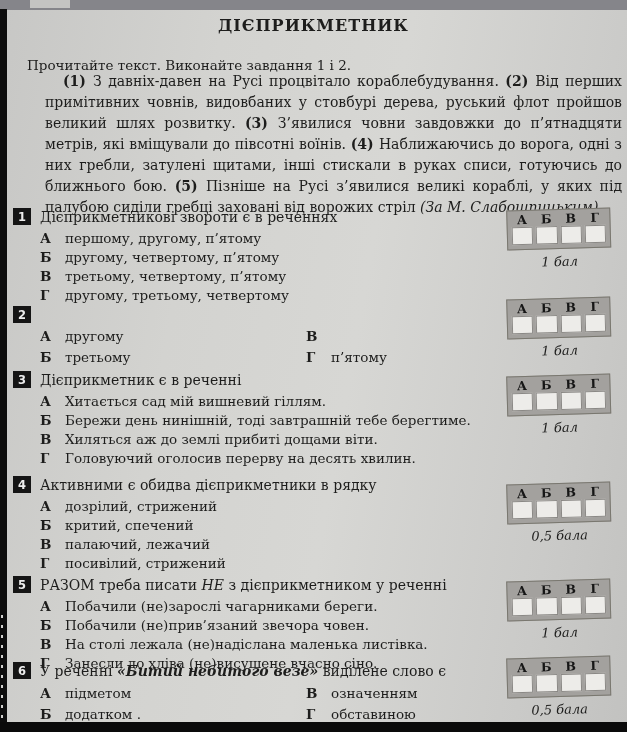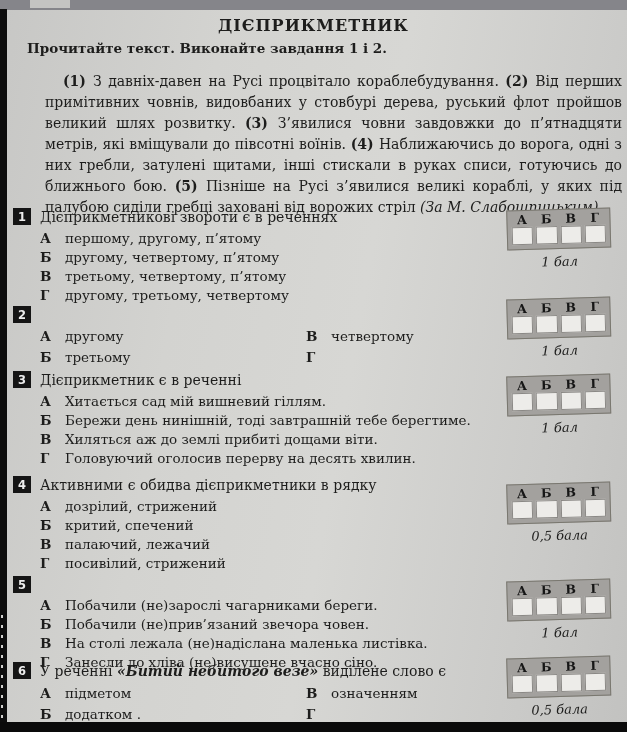--- a/index.html
+++ b/index.html
@@ -16,21 +16,21 @@
   .top-tab{position:absolute;left:30px;top:0;width:40px;height:8px;background:#c4c4c2;}
   .left-strip{position:absolute;left:0;top:9px;width:7px;height:723px;background:#0d0d0d;}
   .cut-marks{position:absolute;left:1px;top:615px;width:2px;height:110px;
     background:repeating-linear-gradient(#cfcfcd 0 3px,transparent 3px 10px);}
   .bottom-strip{position:absolute;left:0;top:722px;width:627px;height:10px;background:#0a0a0a;}
 
   .title{
     position:absolute;left:10px;right:10px;top:16px;
     text-align:center;font-size:16px;font-weight:bold;letter-spacing:1px;margin:0;
   }
-  .intro-head{position:absolute;left:27px;top:40px;font-size:13.5px;font-weight:bold;}
+  .intro-head{position:absolute;left:27px;top:57px;font-size:13.5px;font-weight:normal;}
   .intro-text{
     position:absolute;left:45px;top:71px;width:577px;
     font-size:14px;line-height:21px;text-align:justify;text-indent:18px;
   }
   .seg-b{font-weight:bold;}
   .seg-i{font-style:italic;}
   .seg-bi{font-style:italic;font-weight:bold;}
 
   .question{position:absolute;left:13px;width:475px;}
   .q-head{display:flex;align-items:flex-start;margin-bottom:3px;}
@@ -111,30 +111,30 @@
       <div class="qbadge">2</div>
     </div>
     <div class="q-options two-col">
   <div class="opt-row">
     <span class="opt-letter">А</span>
     <span class="opt-text">другому</span>
   </div>
 
   <div class="opt-row">
     <span class="opt-letter">В</span>
-    <span class="opt-text">четвертому</span>
   </div>
 
   <div class="opt-row">
     <span class="opt-letter">Б</span>
     <span class="opt-text">третьому</span>
   </div>
 
   <div class="opt-row">
     <span class="opt-letter">Г</span>
+    <span class="opt-text">п’ятому</span>
   </div>
 </div>
   </div>
 
   <div class="question q-3">
     <div class="q-head">
       <div class="qbadge">3</div>
       <div class="q-prompt"><span>Дієприкметник є в реченні</span></div>
     </div>
     <div class="q-options">
@@ -184,20 +184,21 @@
   <div class="opt-row">
     <span class="opt-letter">Г</span>
     <span class="opt-text">посивілий, стрижений</span>
   </div>
 </div>
   </div>
 
   <div class="question q-5">
     <div class="q-head">
       <div class="qbadge">5</div>
+      <div class="q-prompt"><span>РАЗОМ треба писати </span><span class="seg-i">НЕ</span><span> з дієприкметником у реченні</span></div>
     </div>
     <div class="q-options">
   <div class="opt-row">
     <span class="opt-letter">А</span>
     <span class="opt-text">Побачили (не)зарослі чагарниками береги.</span>
   </div>
 
   <div class="opt-row">
     <span class="opt-letter">Б</span>
     <span class="opt-text">Побачили (не)прив’язаний звечора човен.</span>
@@ -231,20 +232,21 @@
     <span class="opt-text">означенням</span>
   </div>
 
   <div class="opt-row">
     <span class="opt-letter">Б</span>
     <span class="opt-text">додатком .</span>
   </div>
 
   <div class="opt-row">
     <span class="opt-letter">Г</span>
+    <span class="opt-text">обставиною</span>
   </div>
 </div>
   </div>
 </div>
   <div id="panels-layer">
   <div class="panel p-1">
     <div class="abox">
   <div class="acol">
     <div class="aletter">А</div>
     <div class="acell"></div>

